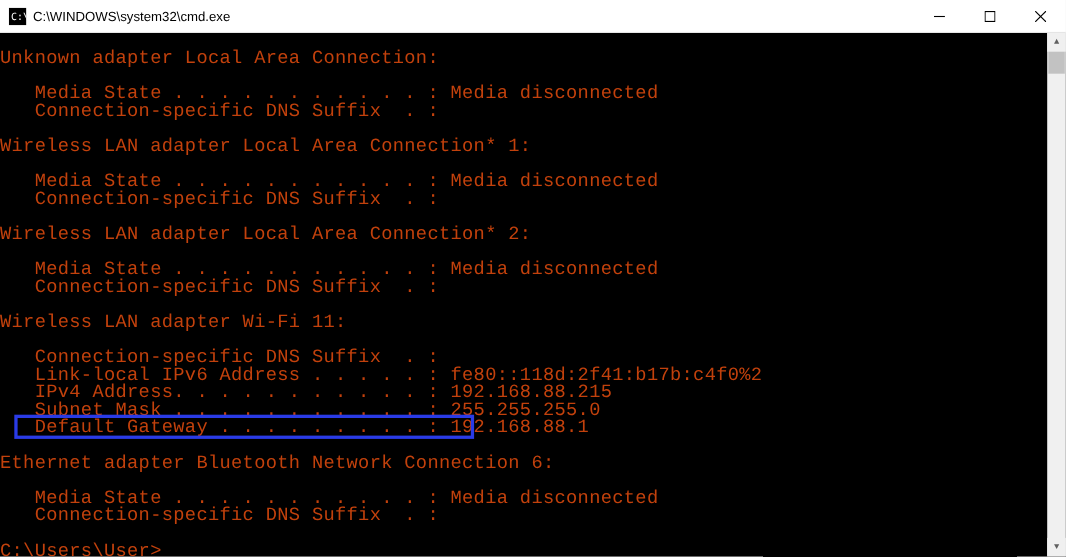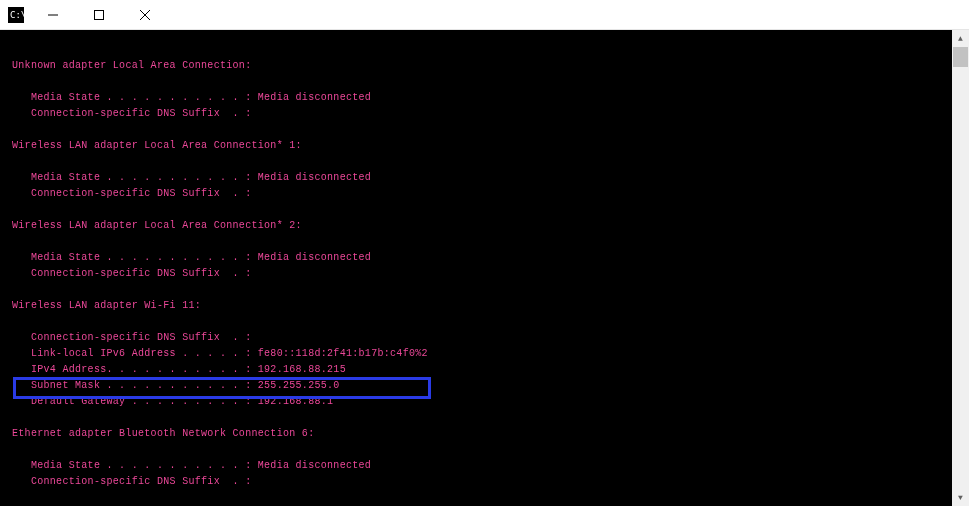--- a/index.html
+++ b/index.html
@@ -52,25 +52,25 @@
       color: #000;
     }
     .terminal-area {
       position: relative;
       background: #000000;
       height: 476px;
       display: flex;
     }
     .terminal {
       flex: 1;
-      color: #ec4899;
-      font-size: 10px;
+      color: #c2410c;
+      font-size: 17px;
       line-height: 16px;
       white-space: pre;
-      padding: 12px;
+      padding: 0;
       overflow: hidden;
       letter-spacing: 0.3px;
     }
     .scrollbar {
       width: 17px;
       background: #f0f0f0;
       position: relative;
     }
     .scrollbar-arrow-up, .scrollbar-arrow-down {
       width: 17px;
@@ -108,20 +108,21 @@
 </head>
 <body>
 
 <div class="titlebar">
   <div class="titlebar-icon">
     <svg width="16" height="16" viewBox="0 0 16 16">
       <rect x="0" y="0" width="16" height="16" fill="#000"></rect>
       <text x="2" y="11" fill="#fff" font-size="9" font-family="monospace">C:\</text>
     </svg>
   </div>
+  <div class="titlebar-title">C:\WINDOWS\system32\cmd.exe</div>
   <div class="titlebar-controls">
     <div class="titlebar-btn">
       <svg width="10" height="10" viewBox="0 0 10 10">
           <line x1="0" y1="5" x2="10" y2="5" stroke="#000" stroke-width="1"></line>
         </svg>
     </div>
     <div class="titlebar-btn">
       <svg width="10" height="10" viewBox="0 0 10 10">
           <rect x="0.5" y="0.5" width="9" height="9" fill="none" stroke="#000" stroke-width="1"></rect>
         </svg>

